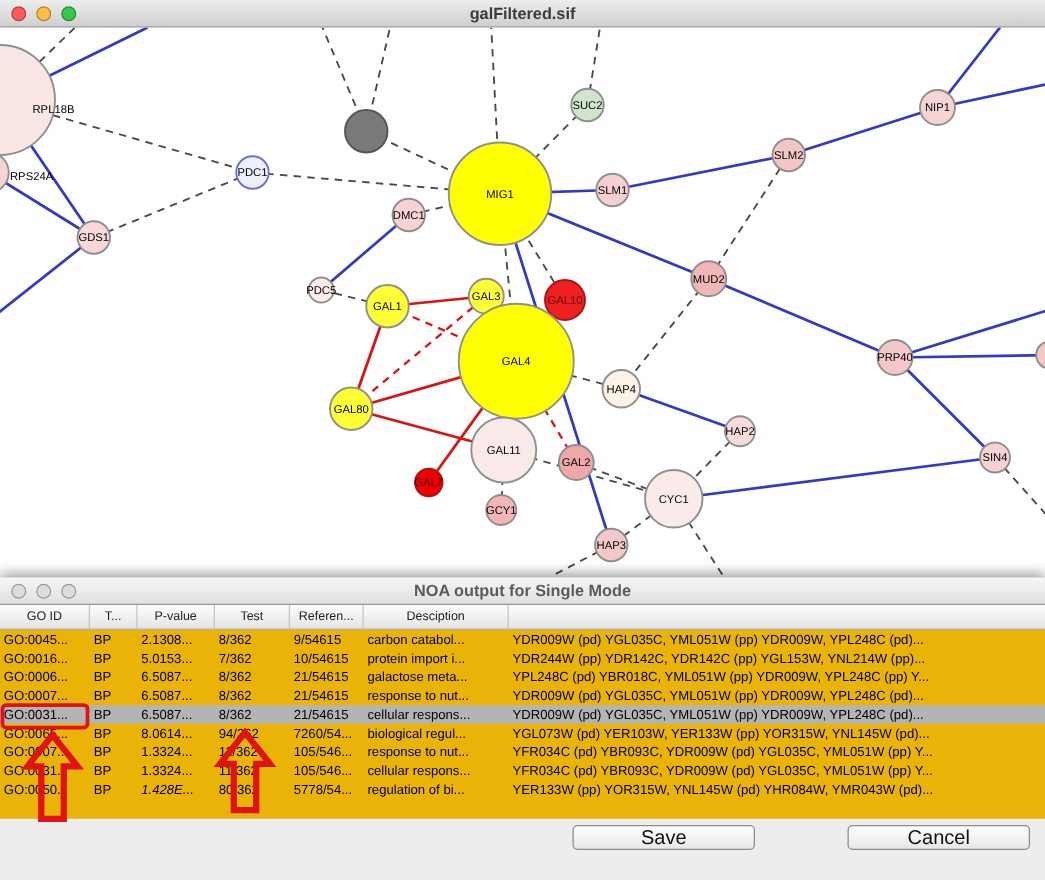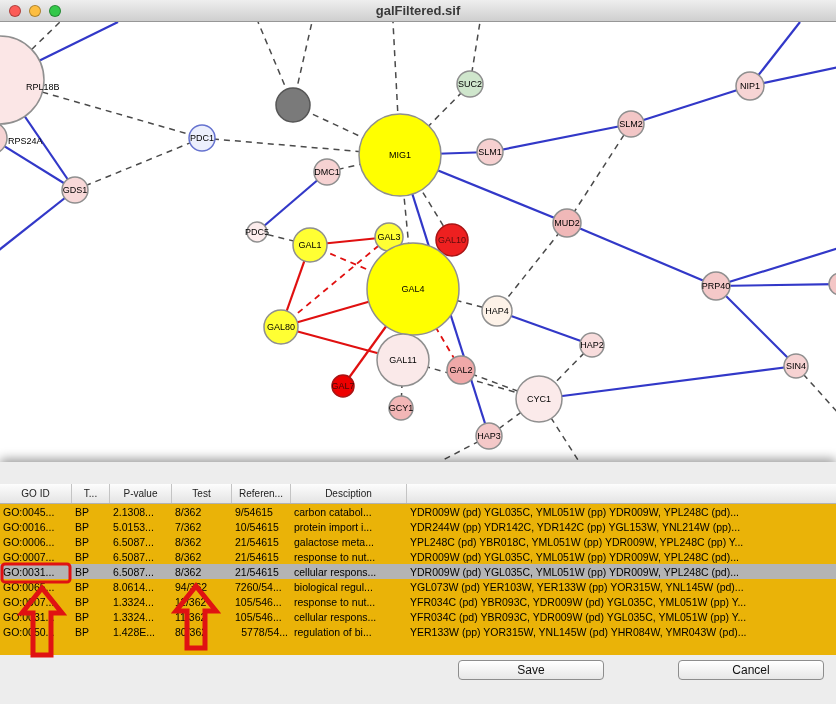--- a/index.html
+++ b/index.html
@@ -22,21 +22,21 @@
   .table-wrap{position:absolute;top:22px;left:0;width:836px;height:171px;background:#eab308;overflow:hidden;}
   #table-header{display:flex;height:20px;background:linear-gradient(#fdfdfd,#e4e4e4);
                 border-bottom:1px solid #b2b2b2;box-sizing:border-box;}
   .th{display:flex;align-items:center;justify-content:center;font-size:10px;color:#222;
       border-right:1px solid #c4c4c4;box-sizing:border-box;overflow:hidden;white-space:nowrap;flex:0 0 auto;}
   .tr{display:flex;height:15px;align-items:center;}
   .tr.selected{background:#b4b4b4;}
   .td{font-size:10.5px;color:#000;padding:0 3px;box-sizing:border-box;
       overflow:hidden;white-space:nowrap;flex:0 0 auto;}
   .btn{position:absolute;height:20px;width:146px;border:1px solid #8d8d8d;border-radius:4px;
-       background:linear-gradient(#ffffff,#e7e7e7);font-size:12px;color:#111;
+       background:linear-gradient(#ffffff,#e7e7e7);font-size:16px;color:#111;
        font-family:"Liberation Sans",sans-serif;
        box-shadow:inset 0 1px 0 rgba(255,255,255,.8);}
   #save-btn{left:458px;top:198px;}
   #cancel-btn{left:678px;top:198px;}
   #annotations{position:absolute;left:0;top:462px;width:836px;height:242px;
                pointer-events:none;z-index:50;}
 </style>
 </head>
 <body>
 
@@ -157,20 +157,28 @@
       <circle cx="489" cy="414" r="13" fill="#f4c8c8" stroke="#8f8f8f" stroke-width="1.5"></circle>
       <text x="489" y="417" text-anchor="middle" font-size="9" font-family="&quot;Liberation Sans&quot;, sans-serif" fill="#000000">HAP3</text>
       <circle cx="539" cy="377" r="23" fill="#fbeaea" stroke="#8f8f8f" stroke-width="1.5"></circle>
       <text x="539" y="380" text-anchor="middle" font-size="9" font-family="&quot;Liberation Sans&quot;, sans-serif" fill="#000000">CYC1</text>
       <circle cx="401" cy="386" r="12" fill="#f2b6b6" stroke="#8f8f8f" stroke-width="1.5"></circle>
       <text x="401" y="389" text-anchor="middle" font-size="9" font-family="&quot;Liberation Sans&quot;, sans-serif" fill="#000000">GCY1</text>
     </svg>
 </div>
 
 <div class="window" id="bottom-window">
+  <div class="titlebar">
+    <div class="lights" id="bottom-lights">
+        <div class="light" style="background: rgb(220, 220, 220);"></div>
+        <div class="light" style="background: rgb(220, 220, 220);"></div>
+        <div class="light" style="background: rgb(220, 220, 220);"></div>
+      </div>
+    <span class="title">NOA output for Single Mode</span>
+  </div>
   <div class="table-wrap">
     <div id="table-header">
         <div class="th" style="width: 72px;">GO ID</div>
         <div class="th" style="width: 38px;">T...</div>
         <div class="th" style="width: 62px;">P-value</div>
         <div class="th" style="width: 60px;">Test</div>
         <div class="th" style="width: 59px;">Referen...</div>
         <div class="th" style="width: 116px;">Desciption</div>
       </div>
     <div id="table-body">
@@ -242,23 +250,23 @@
           <div class="td" style="width: 38px;">BP</div>
           <div class="td" style="width: 62px;">1.3324...</div>
           <div class="td" style="width: 60px;">11/362</div>
           <div class="td" style="width: 59px;">105/546...</div>
           <div class="td" style="width: 116px;">cellular respons...</div>
           <div class="td" style="width: 429px;">YFR034C (pd) YBR093C, YDR009W (pd) YGL035C, YML051W (pp) Y...</div>
         </div>
         <div class="tr">
           <div class="td" style="width: 72px;">GO:0050...</div>
           <div class="td" style="width: 38px;">BP</div>
-          <div class="td" style="width: 62px;">1.428E...</div>
+          <div class="td" style="width: 62px; font-style: italic;">1.428E...</div>
           <div class="td" style="width: 60px;">80/362</div>
-          <div class="td" style="width: 59px; text-align: right;">5778/54...</div>
+          <div class="td" style="width: 59px;">5778/54...</div>
           <div class="td" style="width: 116px;">regulation of bi...</div>
           <div class="td" style="width: 429px;">YER133W (pp) YOR315W, YNL145W (pd) YHR084W, YMR043W (pd)...</div>
         </div>
       </div>
   </div>
   <button class="btn" id="save-btn">Save</button>
   <button class="btn" id="cancel-btn">Cancel</button>
 </div>
 
 <svg id="annotations" viewBox="0 0 836 242" xmlns="http://www.w3.org/2000/svg">

